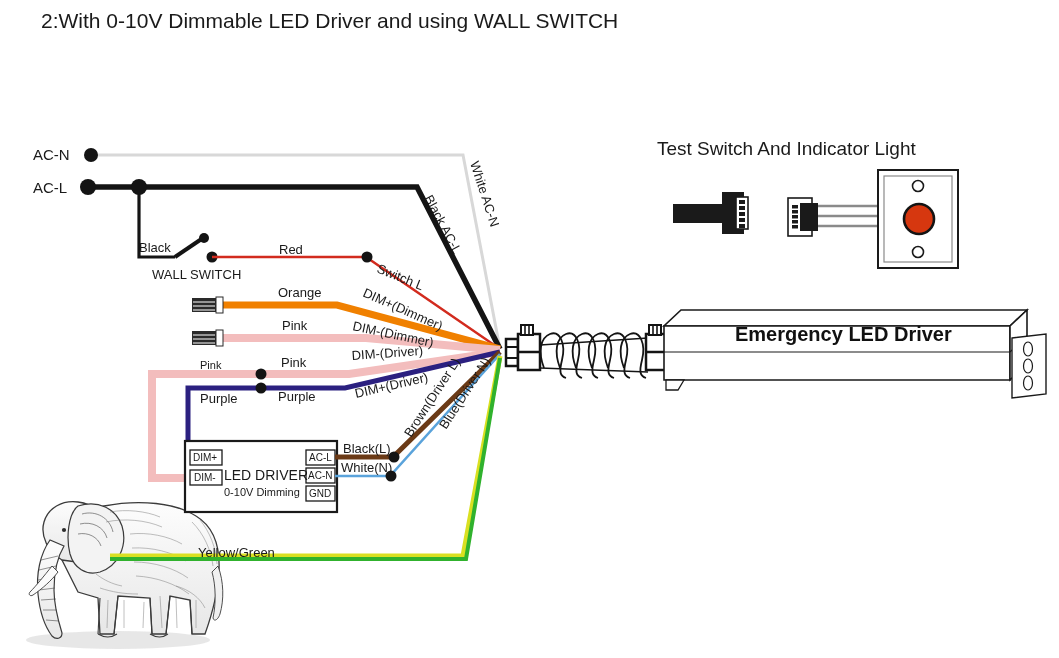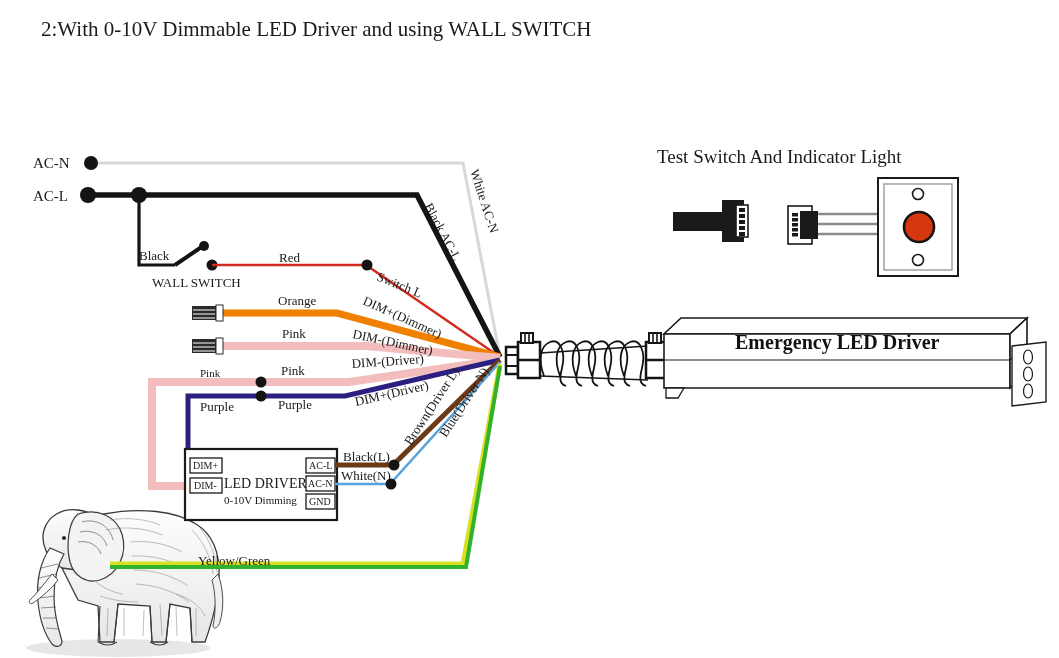--- a/index.html
+++ b/index.html
@@ -1,18 +1,18 @@
 <!DOCTYPE html>
 <html><head>
 <meta charset="utf-8">
 <style>
   html,body{margin:0;padding:0;background:#fff;}
   body{width:1059px;height:658px;position:relative;overflow:hidden;
        font-family:"Liberation Sans","DejaVu Sans",sans-serif;color:#111;}
-  #stage{position:absolute;left:0;top:8px;width:1059px;height:486px;font-family:Liberation Serif, serif;}
+  #stage{position:absolute;left:0;top:0;width:1059px;height:486px;}
   svg{display:block;}
   .ttl{font-size:21px;fill:#1a1a1a;}
   .sect{font-size:19px;fill:#1a1a1a;}
   .lbl{font-size:13px;fill:#1a1a1a;}
   .lbl-sm{font-size:11px;fill:#1a1a1a;}
   .term{font-size:10px;fill:#1a1a1a;}
   .drv{font-size:14px;fill:#1a1a1a;}
   .drv-sm{font-size:11px;fill:#1a1a1a;}
   .emg{font-size:20px;font-weight:bold;fill:#111;}
   .acbig{font-size:15px;fill:#1a1a1a;}

